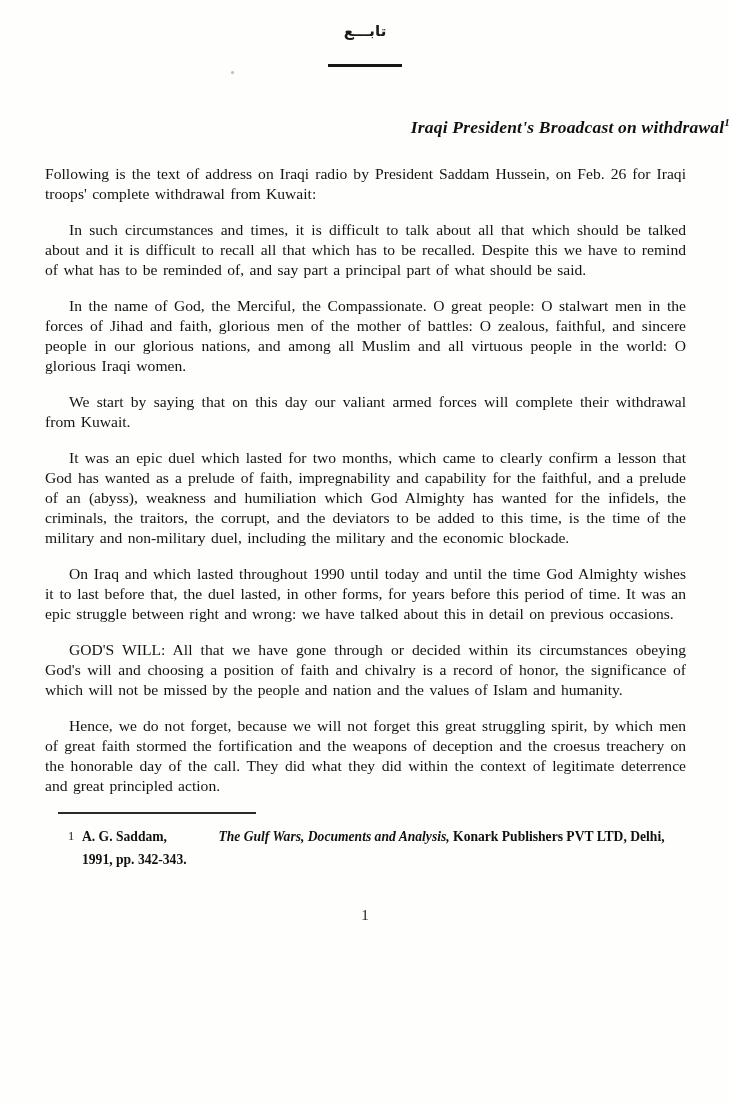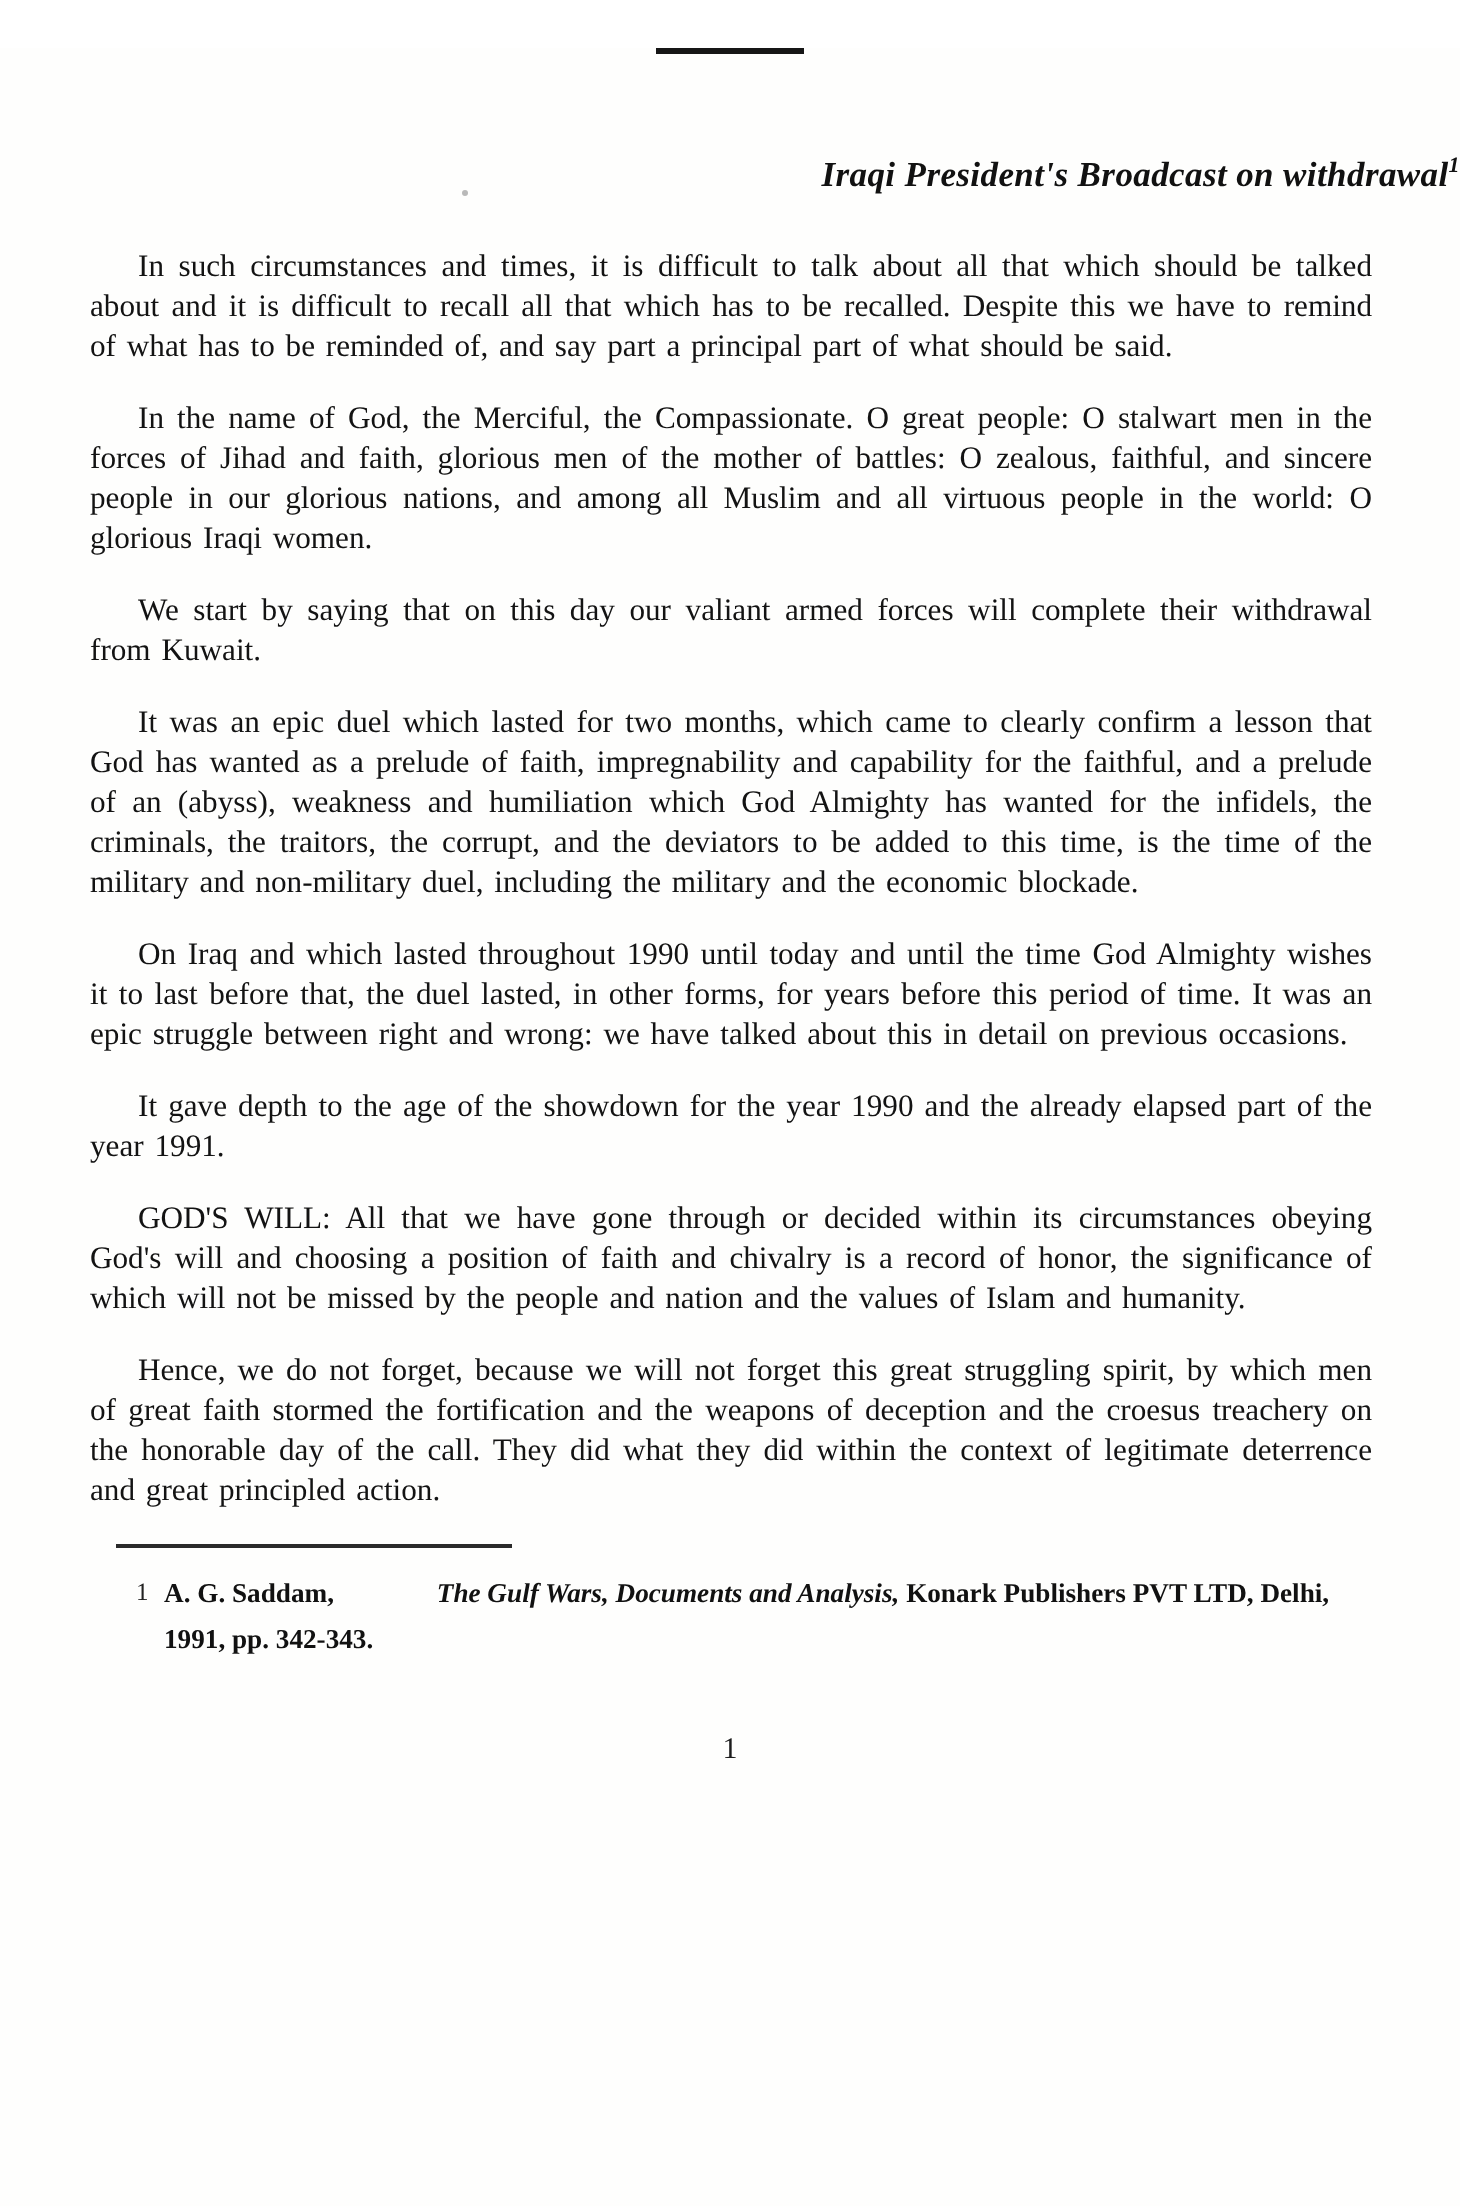--- a/index.html
+++ b/index.html
@@ -97,33 +97,34 @@
     text-align: center;
     font-size: 15px;
     color: #1c1c1c;
   }
 </style>
 </head>
 <body>
 
 <div class="page">
 
+  <div class="continuation">تابـــع</div>
 
   <div class="header-rule"></div>
   <div class="scan-speck"></div>
 
   <h1 class="doc-title"><span>Iraqi President's Broadcast on withdrawal</span><sup>1</sup></h1>
 
   <div class="body-text">
+    <p class="para">Following is the text  of address on Iraqi radio by President Saddam Hussein, on Feb. 26 for Iraqi troops' complete withdrawal from Kuwait:</p>
     <p class="indent">In such  circumstances and times, it is difficult to talk about all that which should be talked about and it is difficult to recall all that  which has to be recalled. Despite this we have to remind of what has to be reminded of, and say part a principal part of what should be said.</p>
     <p class="indent">In the name of God,  the Merciful, the Compassionate. O great people: O stalwart men in the forces of Jihad and  faith, glorious men of the mother of battles: O zealous, faithful, and sincere people in our glorious  nations, and among all Muslim and all virtuous people in the world: O glorious Iraqi women.</p>
     <p class="indent">We  start by saying that on this day our valiant armed forces will complete their withdrawal from Kuwait.</p>
     <p class="indent">It was an epic duel  which lasted for two months, which came to clearly confirm a lesson that  God has wanted as a prelude of faith, impregnability and capability for the faithful, and a prelude of an (abyss), weakness and humiliation which  God Almighty has wanted for the infidels, the criminals, the traitors,  the corrupt, and the deviators to be added to this time, is the time of the military and non-military duel, including the military and  the economic blockade.</p>
     <p class="indent">On Iraq and  which lasted throughout 1990  until today and until the time God Almighty wishes it to last before that,  the duel  lasted, in other forms, for years before this period of time.  It was  an epic struggle between right and wrong: we have talked about this in detail on previous occasions.</p>
-    <p class="indent">It  gave depth to the age of the showdown for the year 1990 and the already elapsed part of the year 1991.</p>
     <p class="indent">GOD'S WILL:  All that we have gone through or decided within its circumstances obeying God's will  and choosing a position of faith and chivalry is a record of honor, the significance of which will not  be missed by the people and nation and the values of Islam and humanity.</p>
     <p class="indent">Hence, we do not forget,  because we will not forget this great struggling spirit, by which men of great faith stormed the fortification and  the weapons of deception and the croesus treachery on the honorable day of the call. They did what they did within the context of legitimate deterrence and great principled action.</p>
   </div>
 
   <div class="footnote-rule"></div>
 
   <div class="footnote">
     <span class="fn-marker">1</span>
     <span class="fn-text">
       <span class="fn-author">A.  G. Saddam,</span>

